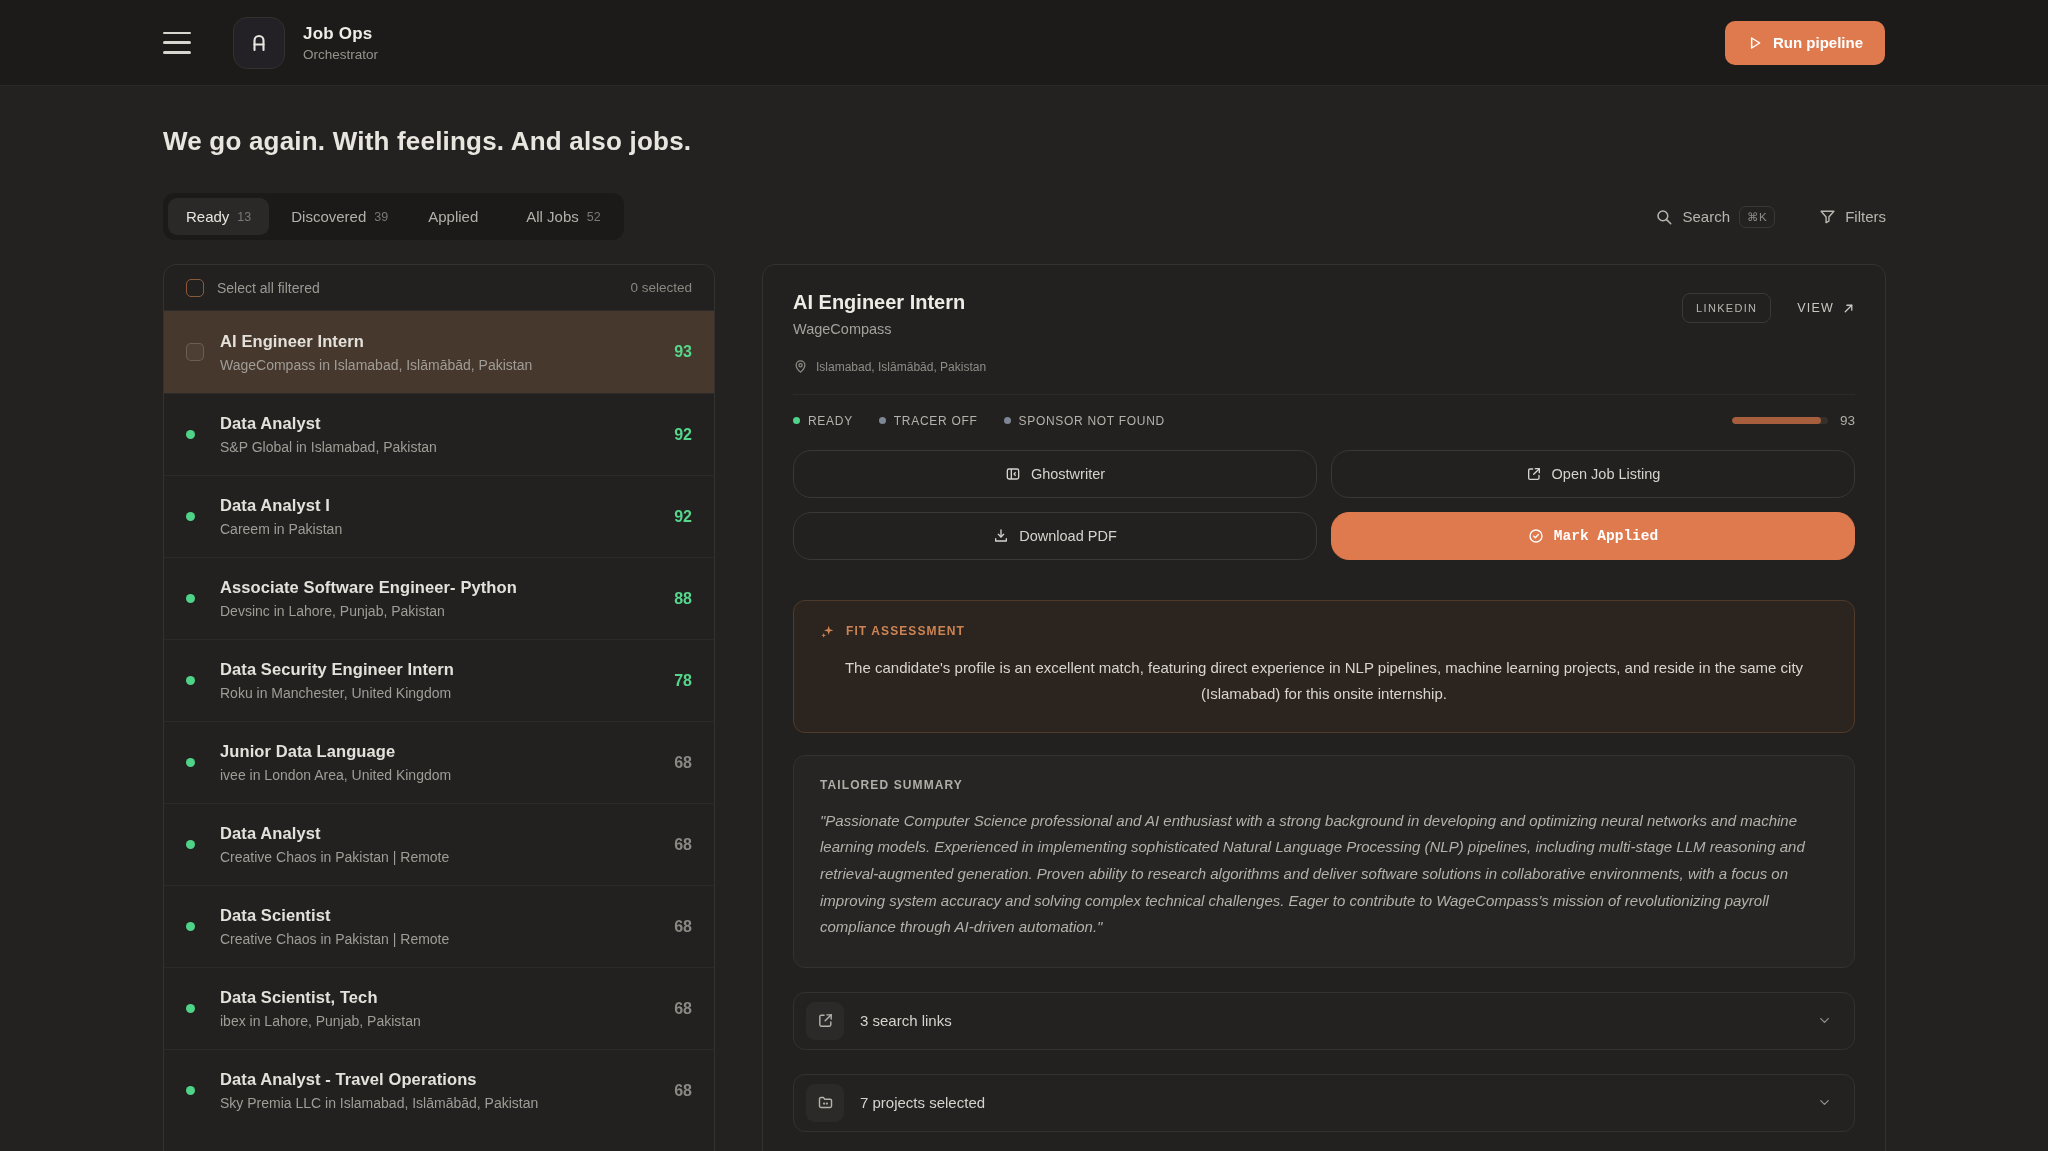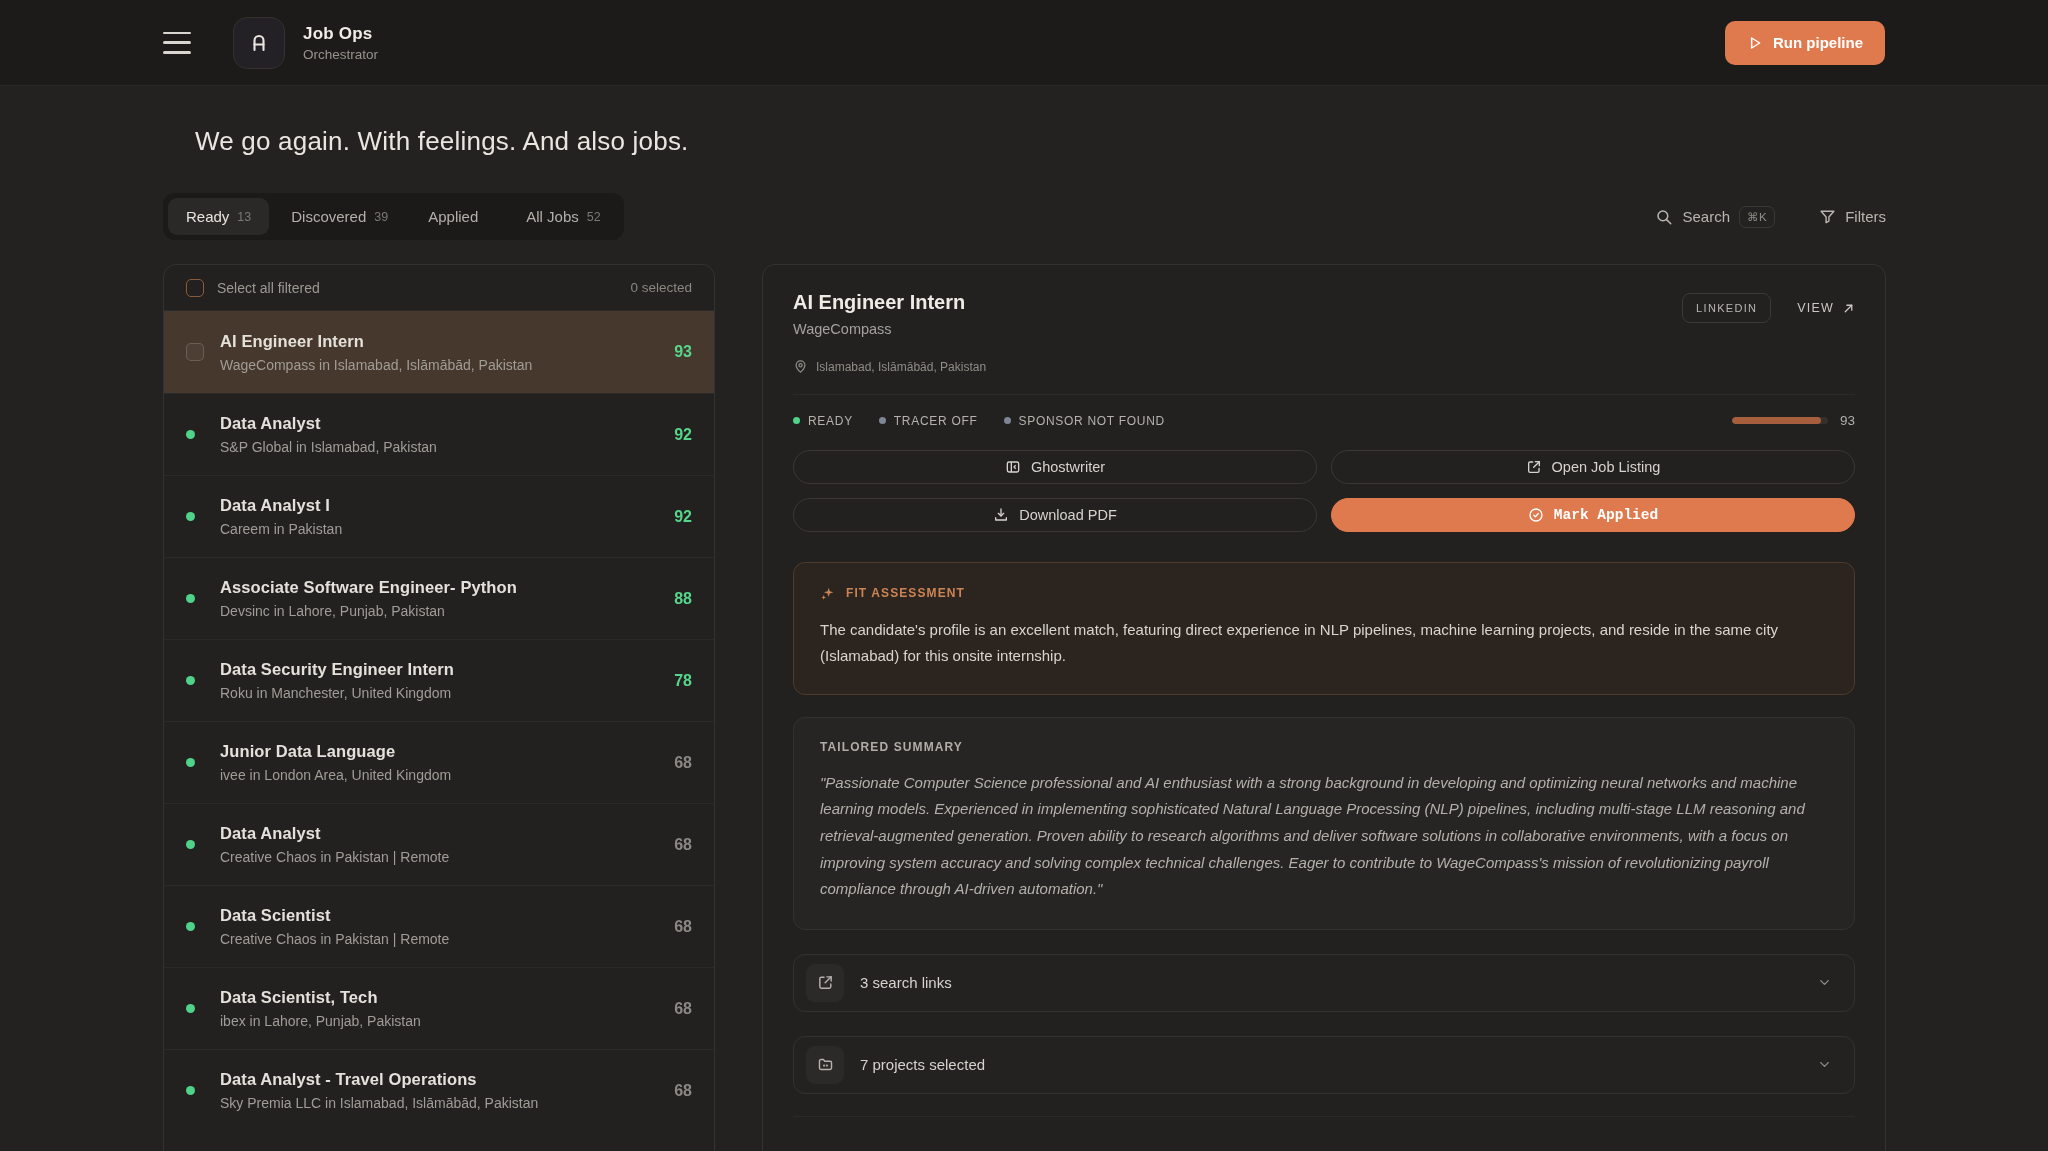--- a/index.html
+++ b/index.html
@@ -28,21 +28,21 @@
   .app-sub  { font-size:13.5px; color:#96938d; margin-top:3px; }
   .topbar-spacer { flex:1; }
   .run-btn {
     display:flex; align-items:center; gap:10px; background:#df7a4e; color:#fff;
     border:none; border-radius:10px; height:44px; padding:0 22px;
     font-size:15px; font-weight:600; cursor:pointer; font-family:inherit;
   }
 
   
   .content { padding:0 162px 0 163px; }
-  .heading { margin-top:40px; font-size:26px; font-weight:400; color:#e9e6e0; letter-spacing:.2px;margin-left:32px; }
+  .heading { margin-top:40px; font-size:26px; font-weight:700; color:#e9e6e0; letter-spacing:.2px; }
 
   .controls-row { margin-top:36px; display:flex; align-items:center; }
   .tabs { display:flex; align-items:center; background:#1b1a19; border-radius:12px; padding:5px; gap:4px; }
   .tab {
     display:flex; align-items:center; gap:8px; padding:10px 18px; border-radius:9px;
     font-size:15px; color:#b3b0aa; cursor:pointer; white-space:nowrap;
   }
   .tab.active { background:#2b2927; color:#e8e5df; }
   .tab .count { font-size:12.5px; color:#7b7872; }
   .controls-spacer { flex:1; }
@@ -117,29 +117,30 @@
   .sdot.green { background:#4fd389; }
   .sdot.gray  { background:#7d8794; }
   .status-spacer { flex:1; }
   .score-wrap { display:flex; align-items:center; gap:12px; }
   .score-track { width:96px; height:7px; border-radius:99px; background:#35302b; overflow:hidden; }
   .score-fill { height:100%; border-radius:99px; background:#a75e3d; }
   .score-num { font-size:13.5px; color:#b0ada7; }
 
   .btn-grid { margin-top:22px; display:grid; grid-template-columns:1fr 1fr; gap:14px; }
   .action-btn {
-    height:34px; border-radius:18px; border:1px solid #3a3734; background:transparent;
+    height:48px; border-radius:18px; border:1px solid #3a3734; background:transparent;
     color:#d6d3cd; font-size:14.5px; font-weight:500; font-family:inherit;
     display:flex; align-items:center; justify-content:center; gap:10px; cursor:pointer;
   }
   .action-btn.primary { background:#df7a4e; border-color:#df7a4e; color:#fff; font-weight:600;font-family:Liberation Mono, monospace; }
 
   .fit-box {
-    margin-top:30px; background:#2c241e; border:1px solid #4f3b2b; border-radius:12px;
+    margin-top:40px; background:#2c241e; border:1px solid #4f3b2b; border-radius:12px;
     padding:22px 26px 24px 26px;
+    text-align:center;
   }
   .fit-head { display:flex; align-items:center; gap:10px; font-size:12px; letter-spacing:1.1px; color:#cd8455; font-weight:600; }
   .fit-body { margin-top:16px; font-size:15px; line-height:1.75; color:#d8d5cf; }
 
   .summary-box {
     margin-top:22px; background:#262523; border:1px solid #343230; border-radius:12px;
     padding:22px 26px 26px 26px;
   }
   .summary-head { font-size:12px; letter-spacing:1.1px; color:#b0ada7; font-weight:600; }
   .summary-body { margin-top:16px; font-size:15px; font-style:italic; line-height:1.78; color:#b4b1ab; }

